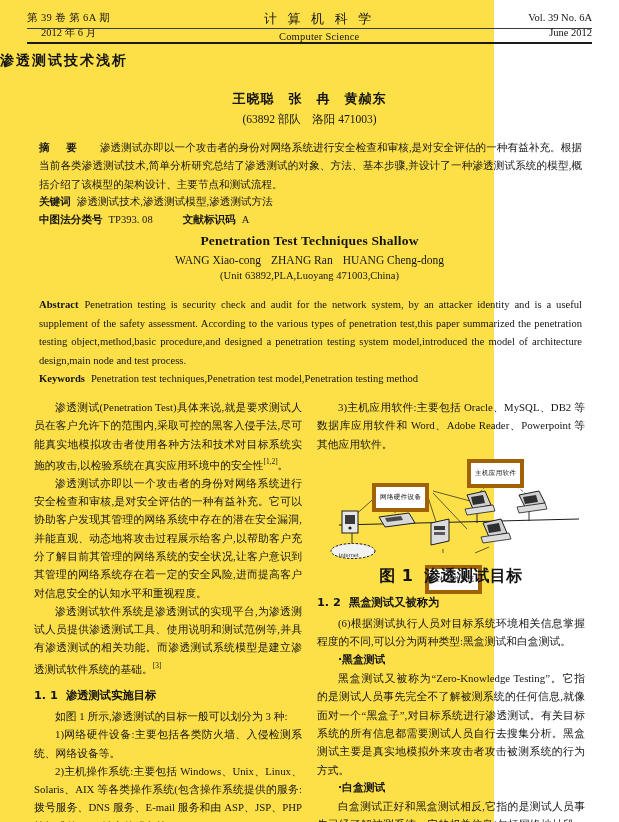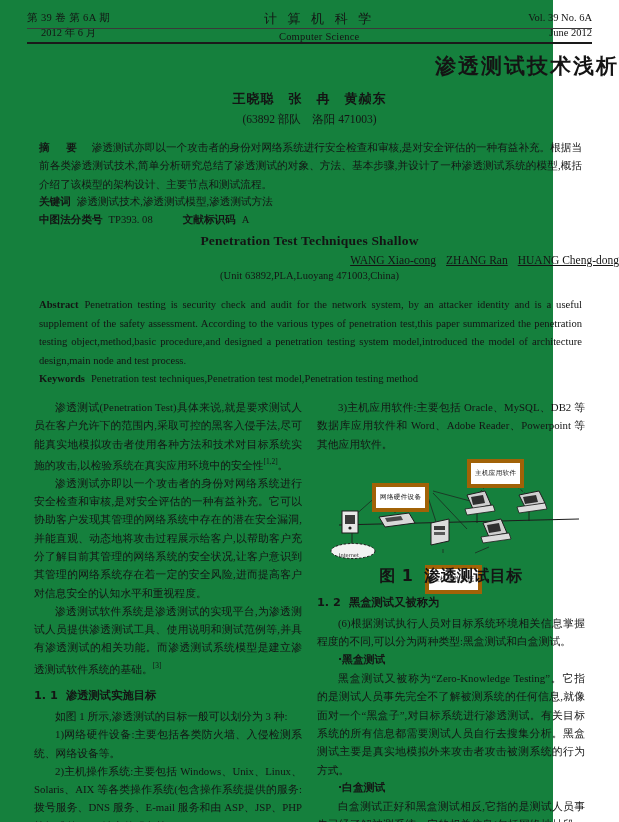--- a/index.html
+++ b/index.html
@@ -10,25 +10,25 @@
   body {
     width: 619px;
     height: 822px;
     font-family: "Liberation Serif", "DejaVu Serif", serif;
     color: #141414;
     position: relative;
     overflow: hidden;
   }
   .page {
     position: relative;
-    width: 553px;
+    width: 494px;
     height: 822px;
     padding: 16px;
     box-sizing: border-box;
-    background: #15803d;
+    background: #fde047;
   }
 
   
   .masthead {
     position: absolute;
     left: 27px;
     top: 10px;
     width: 565px;
     display: flex;
     justify-content: space-between;
@@ -64,24 +64,24 @@
     width: 565px;
     height: 2px;
     background: #1a1a1a;
   }
 
   
   .title-cn {
     position: absolute;
     left: 0; top: 52px;
     width: 619px;
-    text-align: right;
+    text-align: left;
     font-family: "DejaVu Serif", serif;
     font-weight: bold;
-    font-size: 21px;
+    font-size: 14px;
     letter-spacing: 2px;
   }
   .authors-cn {
     position: absolute;
     left: 0; top: 90px;
     width: 619px;
     text-align: center;
     font-family: "DejaVu Sans", sans-serif;
     font-weight: bold;
     font-size: 13px;
@@ -101,21 +101,21 @@
     left: 39px; top: 138px;
     width: 543px;
     font-size: 10.6px;
     line-height: 18.3px;
     text-align: justify;
   }
   .abs-cn .lbl {
     font-family: "DejaVu Sans", sans-serif;
     font-weight: bold;
     letter-spacing: 3px;
-    margin-right: 12px;
+    margin-right: 20px;
   }
   .kw-cn {
     position: absolute;
     left: 39px; top: 192px;
     width: 543px;
     font-size: 10.6px;
     line-height: 18px;
   }
   .kw-cn .lbl {
     font-family: "DejaVu Sans", sans-serif;
@@ -143,23 +143,22 @@
     width: 619px;
     text-align: center;
     font-weight: bold;
     font-size: 13.5px;
     letter-spacing: 0.2px;
   }
   .authors-en {
     position: absolute;
     left: 0; top: 254px;
     width: 619px;
-    text-align: right;
+    text-align: center;
     font-size: 11.5px;
-    text-decoration: underline;
   }
   .authors-en .sp { display: inline-block; width: 10px; }
   .affil-en {
     position: absolute;
     left: 0; top: 270px;
     width: 619px;
     text-align: center;
     font-size: 10.5px;
   }
 

